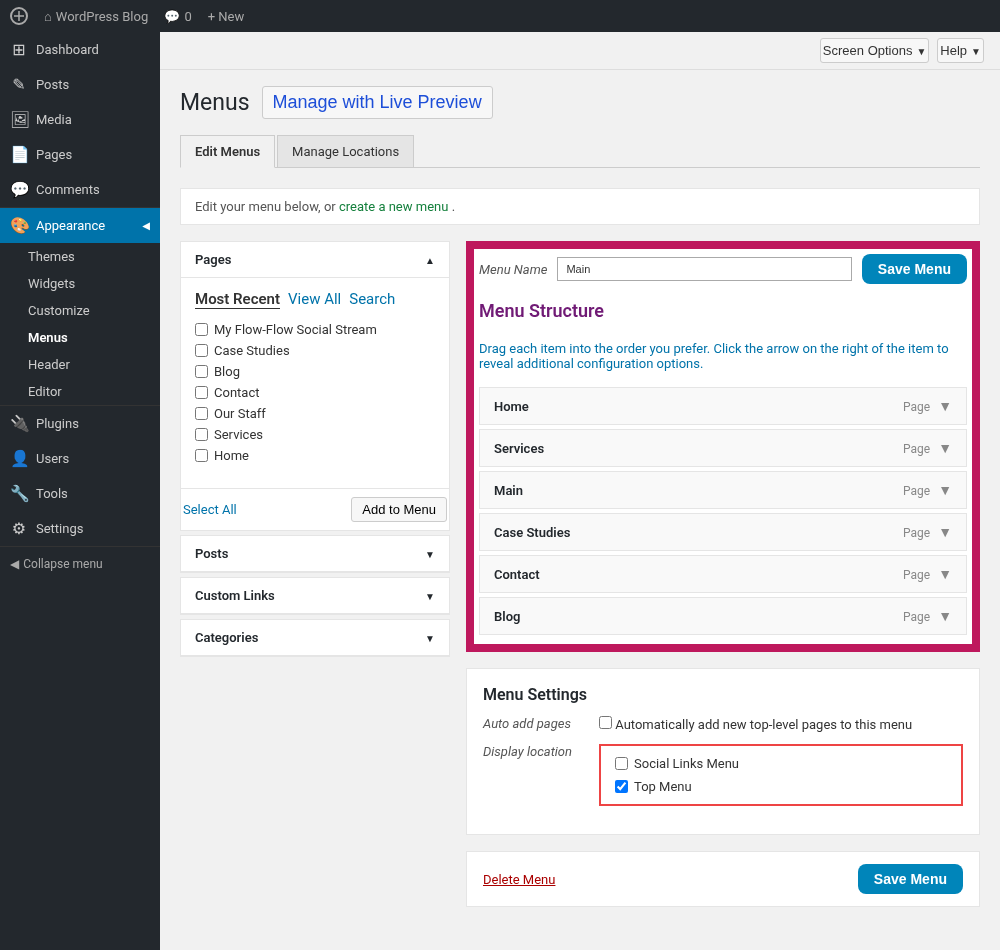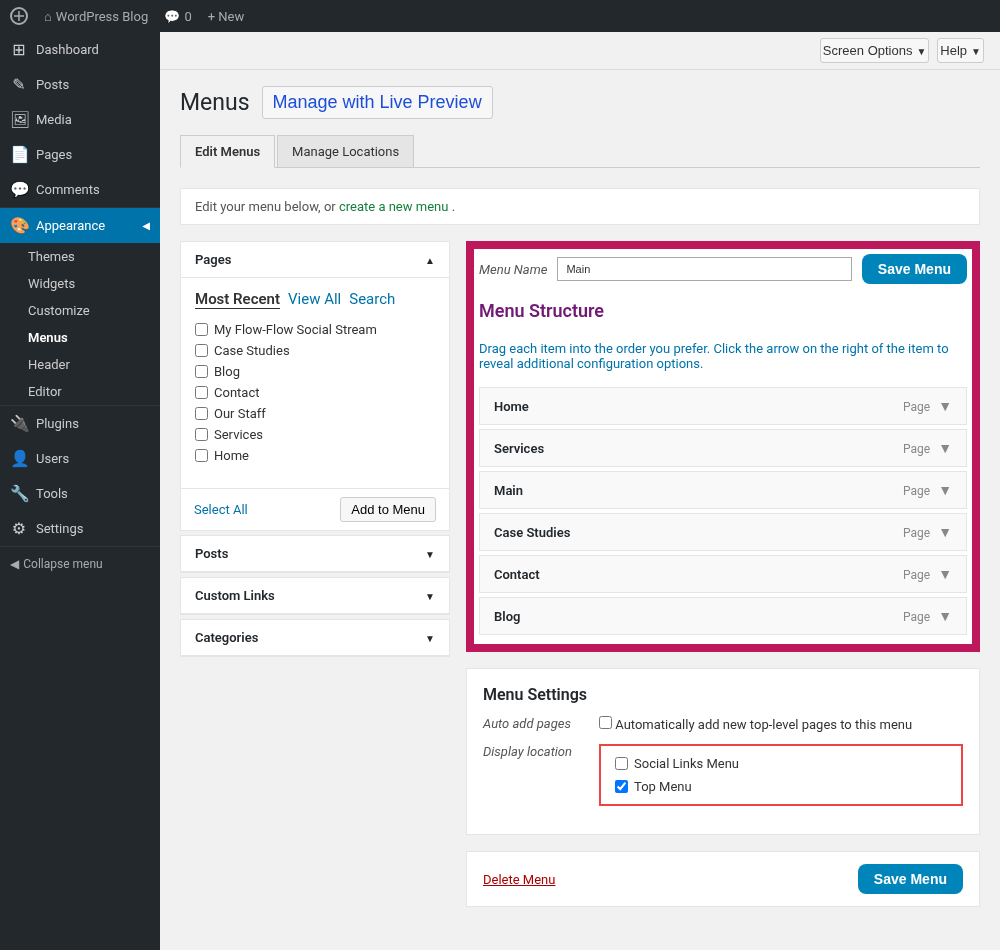--- a/index.html
+++ b/index.html
@@ -169,21 +169,21 @@
       border-bottom: 1px solid #e5e5e5;
       background: #fff;
     }
     .accordion-body { padding: 12px 14px; }
     .sub-tabs { display: flex; gap: 8px; margin-bottom: 10px; }
     .sub-tab { font-size: 15px; color: #0073aa; cursor: pointer; text-decoration: none; }
     .sub-tab.active { color: #333; font-weight: 600; text-decoration: none; border-bottom: 1px solid #333; }
     .page-list { list-style: none; margin-bottom: 10px; }
     .page-list li { display: flex; align-items: center; gap: 6px; padding: 3px 0; font-size: 13px; }
     .page-list li input[type=checkbox] { cursor: pointer; }
-    .accordion-footer { display: flex; justify-content: space-between; align-items: center; padding: 8px 13px; border-top: 1px solid #e5e5e5; }
+    .accordion-footer { display: flex; justify-content: space-between; align-items: center; padding: 8px 2px; border-top: 1px solid #e5e5e5; }
     .select-all-link { color: #0073aa; cursor: pointer; text-decoration: none; font-size: 13px; }
     .add-to-menu-btn {
       background: #f7f7f7;
       border: 1px solid #ccc;
       border-radius: 3px;
       padding: 4px 10px;
       font-size: 13px;
       cursor: pointer;
     }
 

